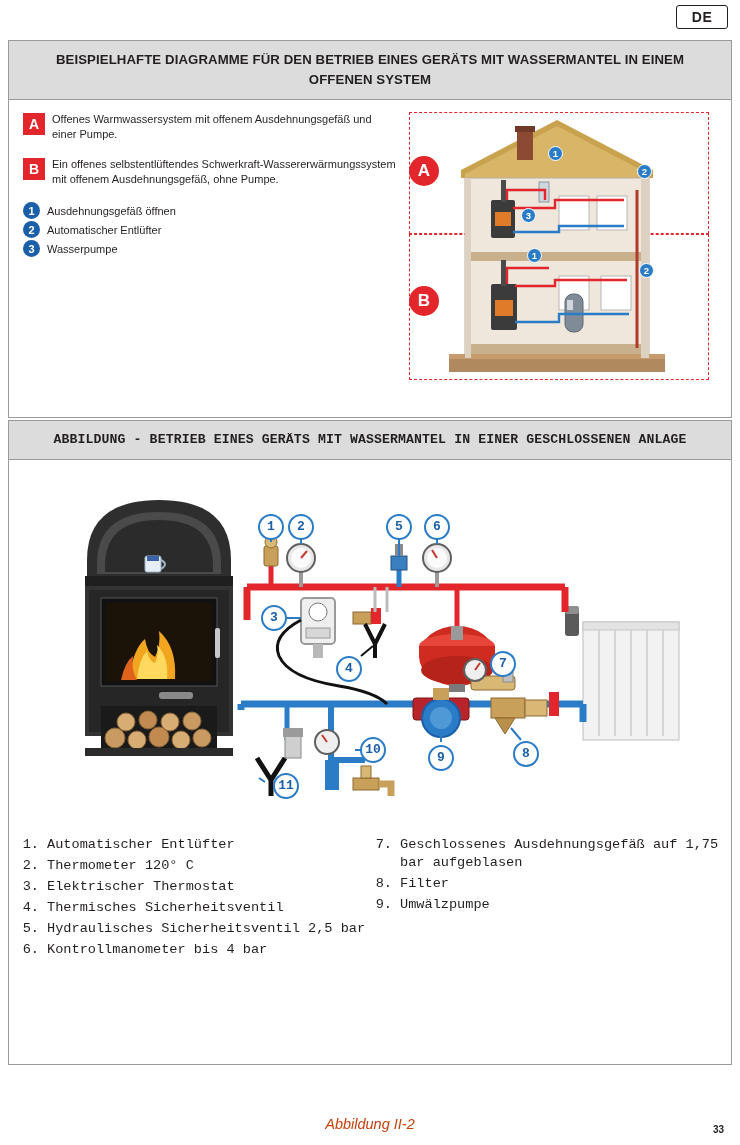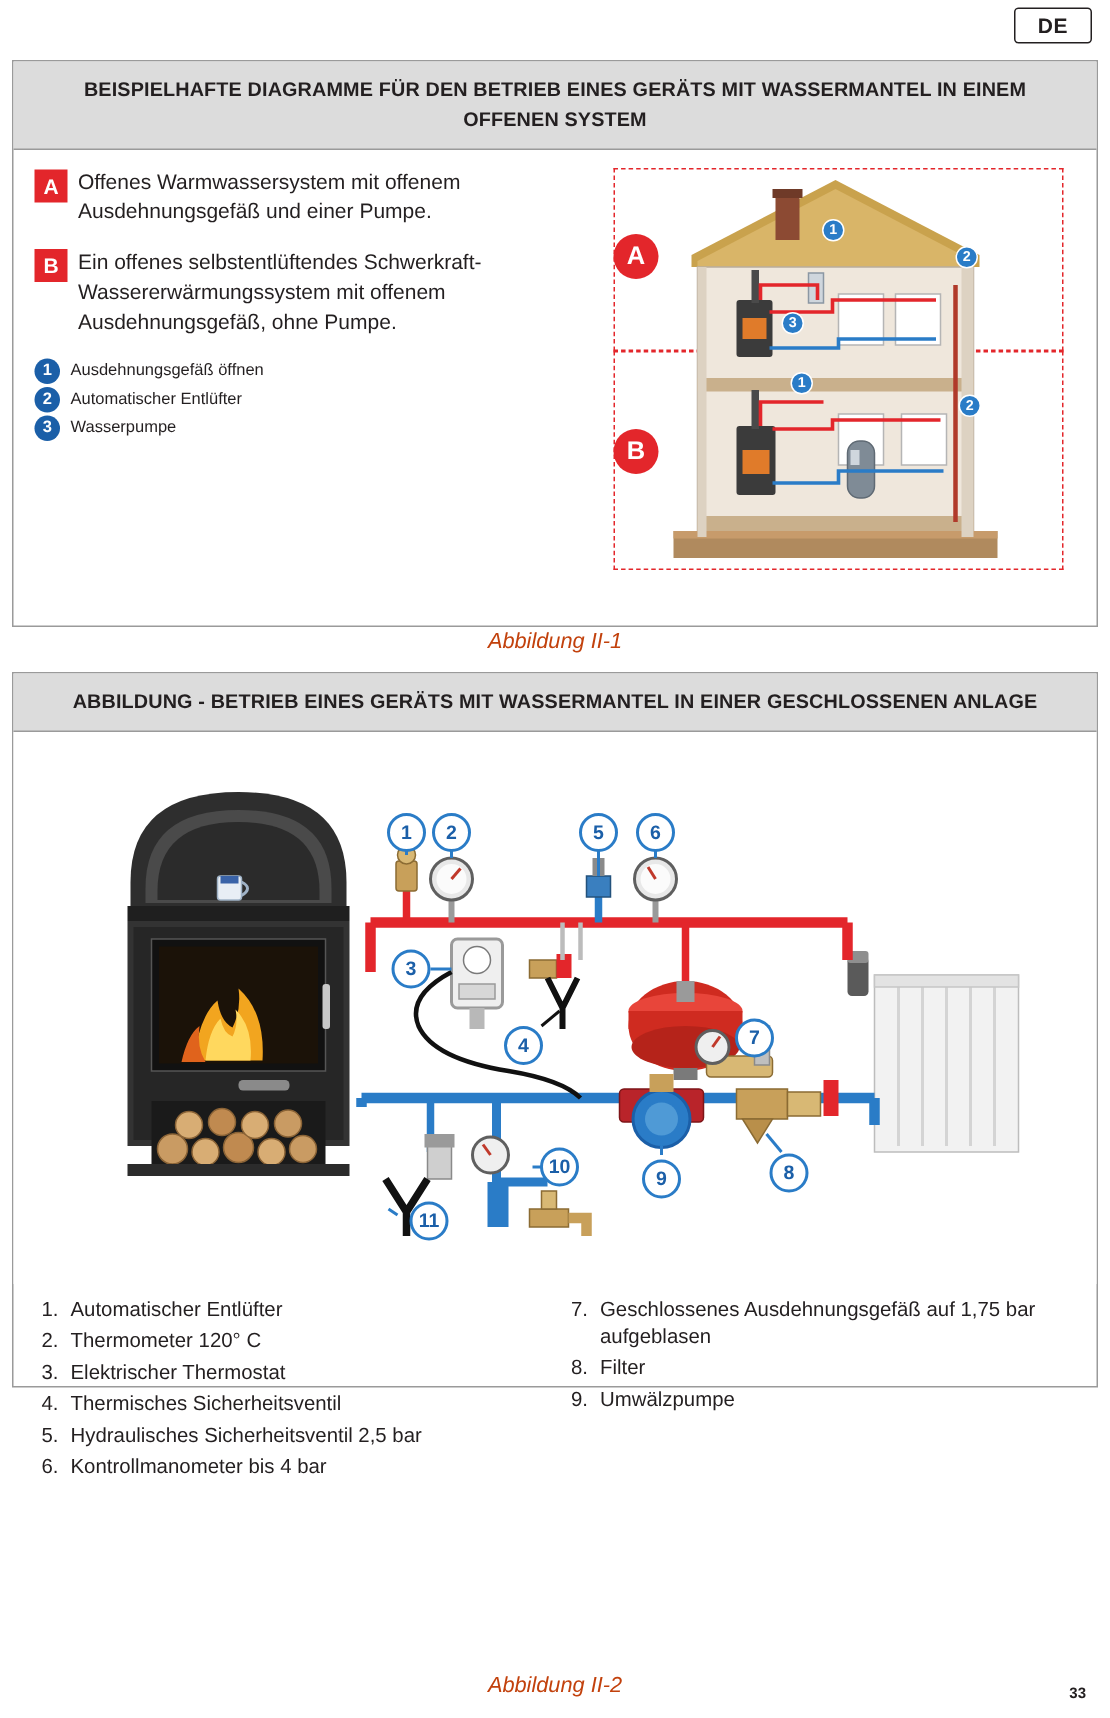--- a/index.html
+++ b/index.html
@@ -74,21 +74,21 @@
     width: 22px; height: 22px;
     background: #e3262b;
     color: #fff;
     font-weight: 700;
     font-size: 14px;
     display: flex; align-items: center; justify-content: center;
     margin-right: 7px;
     margin-top: 1px;
   }
   .para-text {
-    font-size: 14px;
+    font-size: 11px;
     line-height: 1.42;
   }
   .legend-list { margin-top: 6px; }
   .legend-row {
     display: flex;
     align-items: center;
     margin-bottom: 2px;
   }
   .circ-badge {
     flex: 0 0 auto;
@@ -129,21 +129,21 @@
     width: 15px; height: 15px;
     border-radius: 50%;
     background: #2a7cc7;
     border: 1.5px solid #ffffff;
     color: #fff; font-size: 9.5px; font-weight: 700;
     display: flex; align-items: center; justify-content: center;
     z-index: 6;
   }
 
   
-  #panel2 { top: 448px; height: 477px; }
+  #panel2 { top: 420px; height: 645px; font-family: Liberation Mono, monospace; }
   .p2-diagram {
     position: relative;
     height: 368px;
     background: #fff;
     overflow: hidden;
   }
   .p2-lists {
     display: flex;
     padding: 8px 6px 10px 10px;
     font-size: 13.6px;

